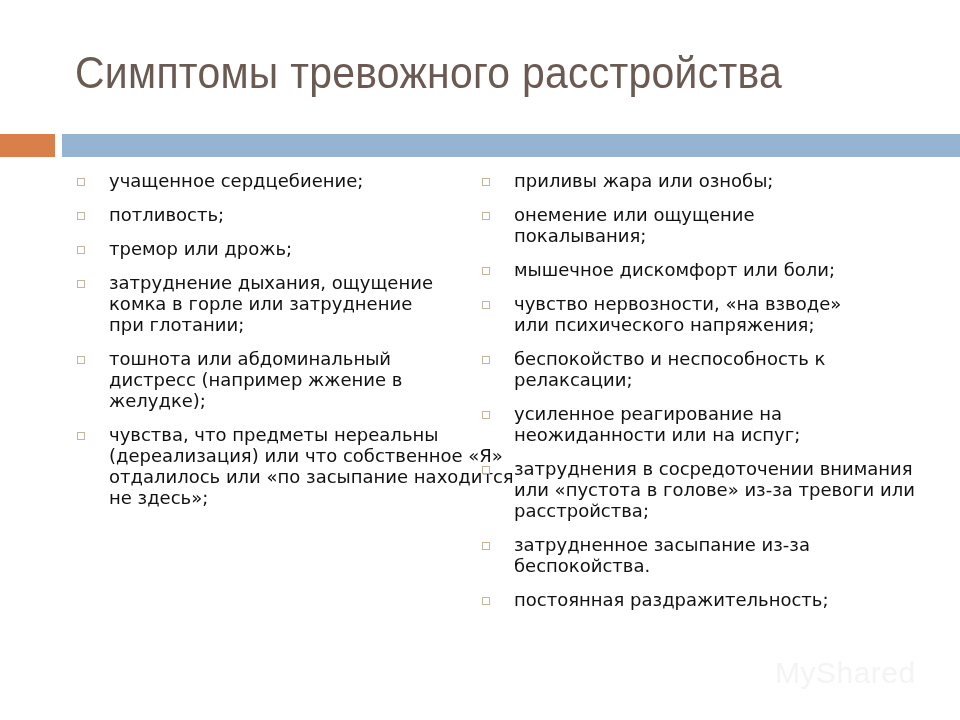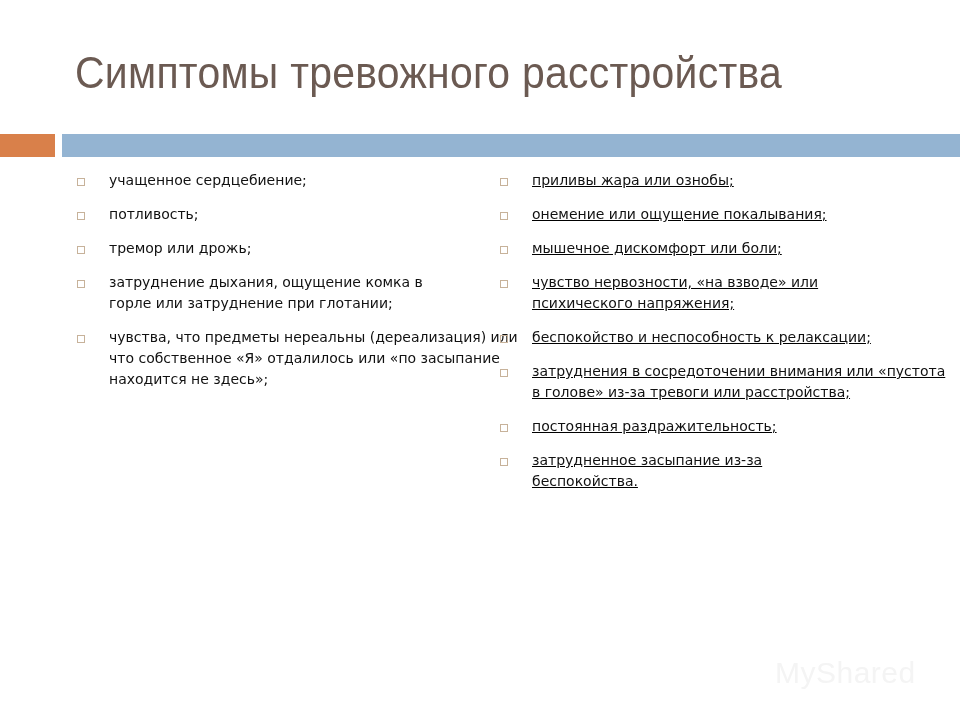--- a/index.html
+++ b/index.html
@@ -18,24 +18,24 @@
     .bar-orange {
       position: absolute; left: 0; top: 134px; width: 55px; height: 23px;
       background: #d9804a;
     }
     .bar-blue {
       position: absolute; left: 62px; top: 134px; width: 898px; height: 23px;
       background: #94b4d2;
     }
     .col { position: absolute; top: 170px; }
     .col.left { left: 73px; width: 410px; }
-    .col.right { left: 496px; width: 430px; text-decoration: underline; }
+    .col.right { left: 478px; width: 430px; }
     .item {
       position: relative; padding-left: 36px;
-      font-size: 14px; line-height: 21px; color: #111;
+      font-size: 18px; line-height: 21px; color: #111;
       margin-bottom: 13px;
     }
     .bullet {
       position: absolute; left: 4px; top: 8px;
       width: 6px; height: 6px; border: 1px solid #c7b29a;
       box-sizing: content-box;
     }
     .watermark {
       position: absolute; left: 775px; top: 656px;
       font-size: 30px; color: #f4f4f4; letter-spacing: 0.5px;
@@ -47,30 +47,30 @@
 
 <div class="title">Симптомы тревожного расстройства</div>
 <div class="bar-orange"></div>
 <div class="bar-blue"></div>
 
 <div class="col left">
   <div class="item"><span class="bullet"></span><span>учащенное сердцебиение;</span></div>
   <div class="item"><span class="bullet"></span><span>потливость;</span></div>
   <div class="item"><span class="bullet"></span><span>тремор или дрожь;</span></div>
   <div class="item" style="width:330px"><span class="bullet"></span><span>затруднение дыхания, ощущение комка в горле или затруднение при глотании;</span></div>
-  <div class="item" style="width:300px"><span class="bullet"></span></div>
+  <div class="item" style="width:300px"><span class="bullet"></span><span>тошнота или абдоминальный дистресс (например жжение в желудке);</span></div>
   <div class="item" style="width:370px"><span class="bullet"></span></div>
   <div class="item" style="width:420px"><span class="bullet"></span><span>чувства, что предметы нереальны (дереализация) или что собственное «Я» отдалилось или «по засыпание находится не здесь»;</span></div>
 </div>
 
 <div class="col right">
   <div class="item"><span class="bullet"></span><span>приливы жара или ознобы;</span></div>
   <div class="item" style="width:300px"><span class="bullet"></span><span>онемение или ощущение покалывания;</span></div>
   <div class="item"><span class="bullet"></span><span>мышечное дискомфорт или боли;</span></div>
   <div class="item" style="width:350px"><span class="bullet"></span><span>чувство нервозности, «на взводе» или психического напряжения;</span></div>
   <div class="item" style="width:340px"><span class="bullet"></span><span>беспокойство и неспособность к релаксации;</span></div>
-  <div class="item" style="width:360px"><span class="bullet"></span></div>
+  <div class="item" style="width:360px"><span class="bullet"></span><span>усиленное реагирование на неожиданности или на испуг;</span></div>
   <div class="item" style="width:420px"><span class="bullet"></span><span>затруднения в сосредоточении внимания или «пустота в голове» из-за тревоги или расстройства;</span></div>
+  <div class="item" style="width:300px"><span class="bullet"></span><span>затрудненное засыпание из-за беспокойства.</span></div>
   <div class="item"><span class="bullet"></span><span>постоянная раздражительность;</span></div>
-  <div class="item" style="width:300px"><span class="bullet"></span><span>затрудненное засыпание из-за беспокойства.</span></div>
 </div>
 
 <div class="watermark">MyShared</div>
 
 </body></html>

